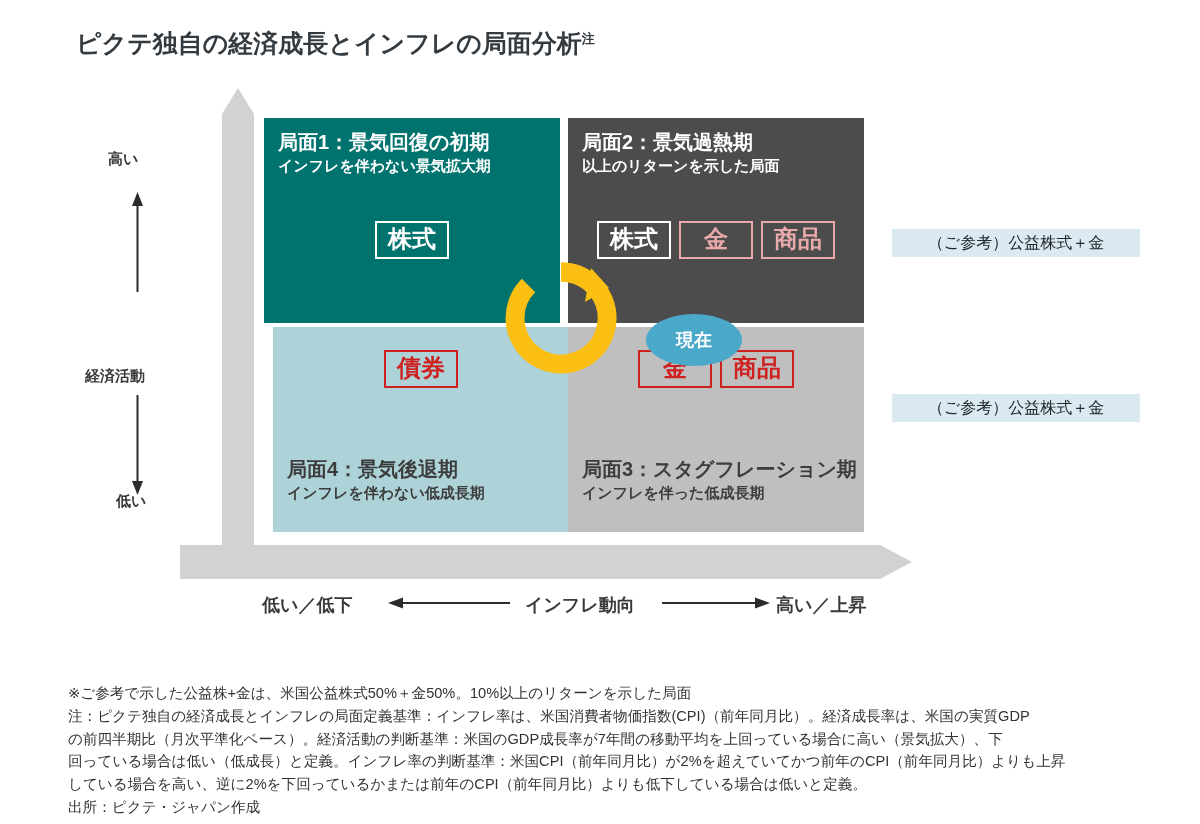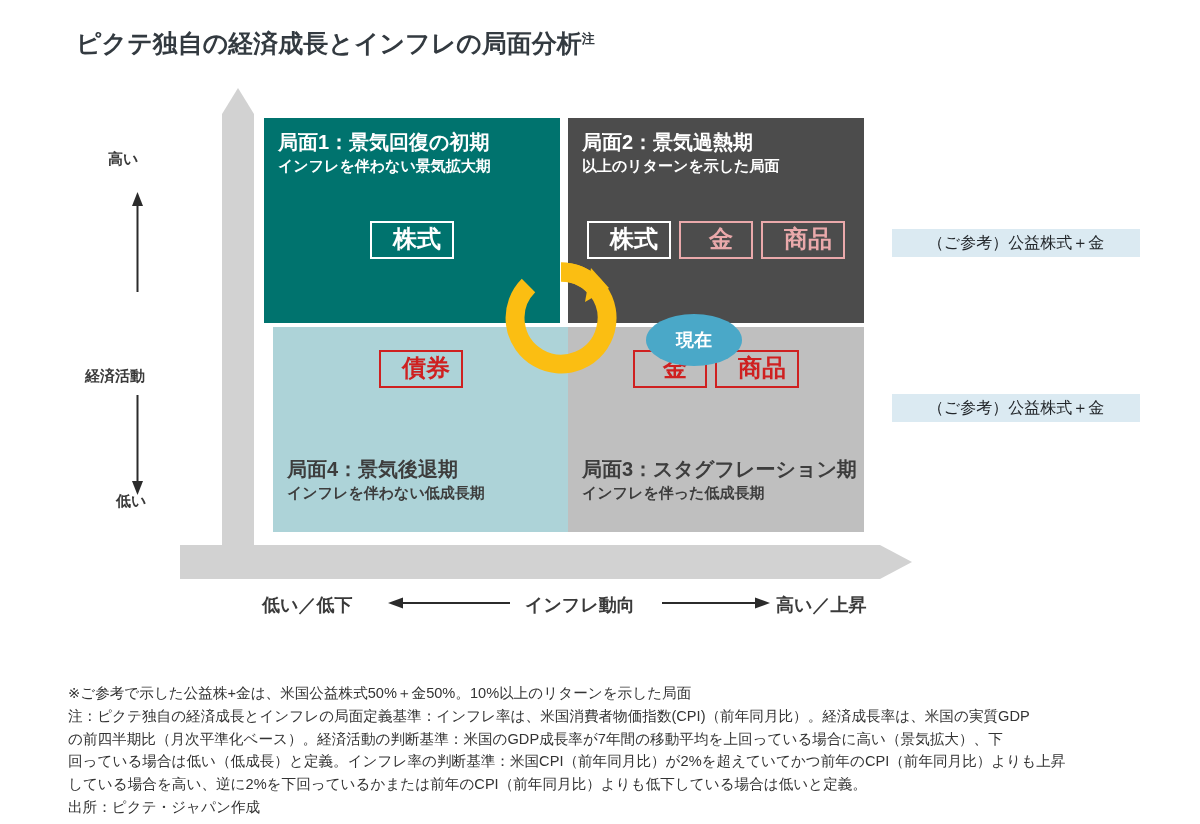--- a/index.html
+++ b/index.html
@@ -99,21 +99,21 @@
   }
   #quad1 .asset-row, #quad2 .asset-row { top: 103px; }
   #quad4 .asset-row, #quad3 .asset-row { top: 23px; }
   #quad1 .asset-row { justify-content: center; }
   #quad2 .asset-row { justify-content: center; }
   #quad4 .asset-row { justify-content: center; }
   #quad3 .asset-row { justify-content: center; }
 
   .asset-box {
     border: 2px solid;
-    padding: 1px 11px 3px 21px;
+    padding: 1px 11px 3px 11px;
     font-size: 24px;
     font-weight: bold;
     line-height: 1.24;
     white-space: nowrap;
     min-width: 74px;
     text-align: center;
   }
   .asset-white { border-color: #ffffff; color: #ffffff; }
   .asset-pink  { border-color: #eaa9ab; color: #eaa9ab; }
   .asset-red   { border-color: #cf2020; color: #cf2020; }

